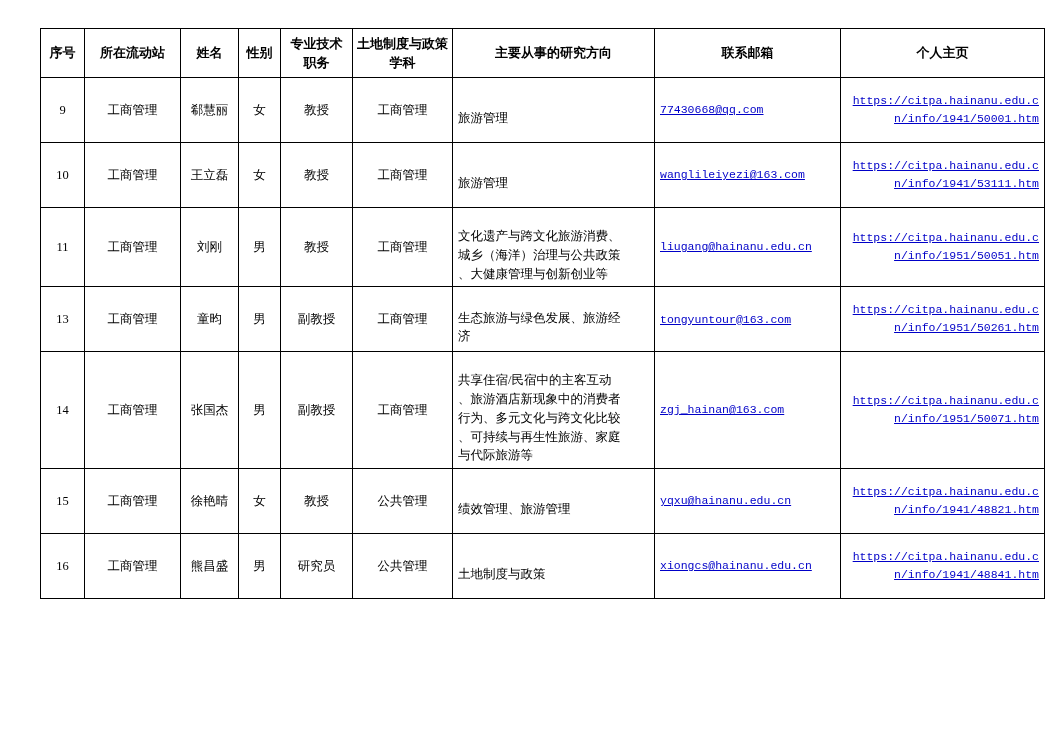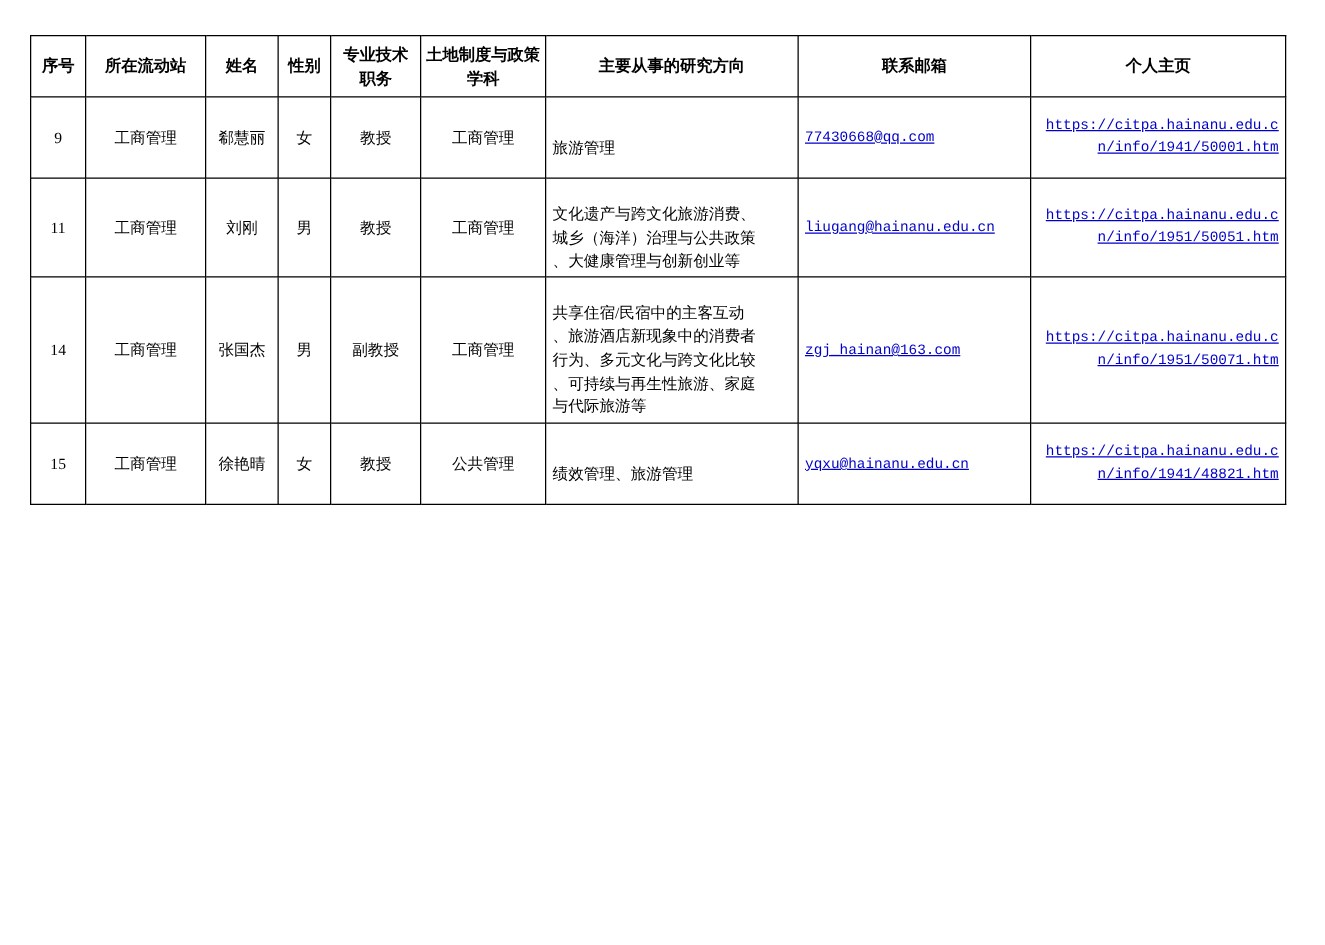--- a/index.html
+++ b/index.html
@@ -12,21 +12,21 @@
     height: 756px;
     font-family: "Liberation Serif", serif;
     color: #000000;
     overflow: hidden;
   }
   .page {
     position: relative;
     width: 1060px;
     height: 756px;
     box-sizing: border-box;
-    padding: 28px 28px 0 24px;
+    padding: 28px 28px 0 40px;
   }
   table.roster {
     border-collapse: collapse;
     table-layout: fixed;
     width: 1004px;
     border: 1px solid #000;
   }
   table.roster th,
   table.roster td {
     border: 1px solid #000;
@@ -121,34 +121,65 @@
           <td class="ctr cjk">工商管理</td>
           <td class="txt cjk">
             <span class="dir-text">旅游管理</span>
           </td>
           <td class="mail-cell"><span class="mail-link">77430668@qq.com</span></td>
           <td class="home-cell">
             <span class="home-link">https://citpa.hainanu.edu.cn/info/1941/50001.htm</span>
           </td>
         </tr>
         <tr class="row-body">
+          <td class="ctr">10</td>
+          <td class="ctr cjk">工商管理</td>
+          <td class="ctr cjk">王立磊</td>
+          <td class="ctr cjk">女</td>
+          <td class="ctr cjk">教授</td>
+          <td class="ctr cjk">工商管理</td>
+          <td class="txt cjk">
+            <span class="dir-text">旅游管理</span>
+          </td>
+          <td class="mail-cell"><span class="mail-link">wanglileiyezi@163.com</span></td>
+          <td class="home-cell">
+            <span class="home-link">https://citpa.hainanu.edu.cn/info/1941/53111.htm</span>
+          </td>
+        </tr>
+        <tr class="row-body">
           <td class="ctr">11</td>
           <td class="ctr cjk">工商管理</td>
           <td class="ctr cjk">刘刚</td>
           <td class="ctr cjk">男</td>
           <td class="ctr cjk">教授</td>
           <td class="ctr cjk">工商管理</td>
           <td class="txt cjk">
             <span class="dir-text">文化遗产与跨文化旅游消费、
 城乡（海洋）治理与公共政策
 、大健康管理与创新创业等</span>
           </td>
           <td class="mail-cell"><span class="mail-link">liugang@hainanu.edu.cn</span></td>
           <td class="home-cell">
             <span class="home-link">https://citpa.hainanu.edu.cn/info/1951/50051.htm</span>
+          </td>
+        </tr>
+        <tr class="row-body">
+          <td class="ctr">13</td>
+          <td class="ctr cjk">工商管理</td>
+          <td class="ctr cjk">童昀</td>
+          <td class="ctr cjk">男</td>
+          <td class="ctr cjk">副教授</td>
+          <td class="ctr cjk">工商管理</td>
+          <td class="txt cjk">
+            <span class="dir-text">生态旅游与绿色发展、旅游经
+济</span>
+          </td>
+          <td class="mail-cell"><span class="mail-link">tongyuntour@163.com</span></td>
+          <td class="home-cell">
+            <span class="home-link">https://citpa.hainanu.edu.cn/info/1951/50261.htm</span>
           </td>
         </tr>
         <tr class="row-body">
           <td class="ctr">14</td>
           <td class="ctr cjk">工商管理</td>
           <td class="ctr cjk">张国杰</td>
           <td class="ctr cjk">男</td>
           <td class="ctr cjk">副教授</td>
           <td class="ctr cjk">工商管理</td>
           <td class="txt cjk">
@@ -171,15 +202,30 @@
           <td class="ctr cjk">教授</td>
           <td class="ctr cjk">公共管理</td>
           <td class="txt cjk">
             <span class="dir-text">绩效管理、旅游管理</span>
           </td>
           <td class="mail-cell"><span class="mail-link">yqxu@hainanu.edu.cn</span></td>
           <td class="home-cell">
             <span class="home-link">https://citpa.hainanu.edu.cn/info/1941/48821.htm</span>
           </td>
         </tr>
+        <tr class="row-body">
+          <td class="ctr">16</td>
+          <td class="ctr cjk">工商管理</td>
+          <td class="ctr cjk">熊昌盛</td>
+          <td class="ctr cjk">男</td>
+          <td class="ctr cjk">研究员</td>
+          <td class="ctr cjk">公共管理</td>
+          <td class="txt cjk">
+            <span class="dir-text">土地制度与政策</span>
+          </td>
+          <td class="mail-cell"><span class="mail-link">xiongcs@hainanu.edu.cn</span></td>
+          <td class="home-cell">
+            <span class="home-link">https://citpa.hainanu.edu.cn/info/1941/48841.htm</span>
+          </td>
+        </tr>
       </tbody>
   </table>
 </div>
 
 </body></html>

